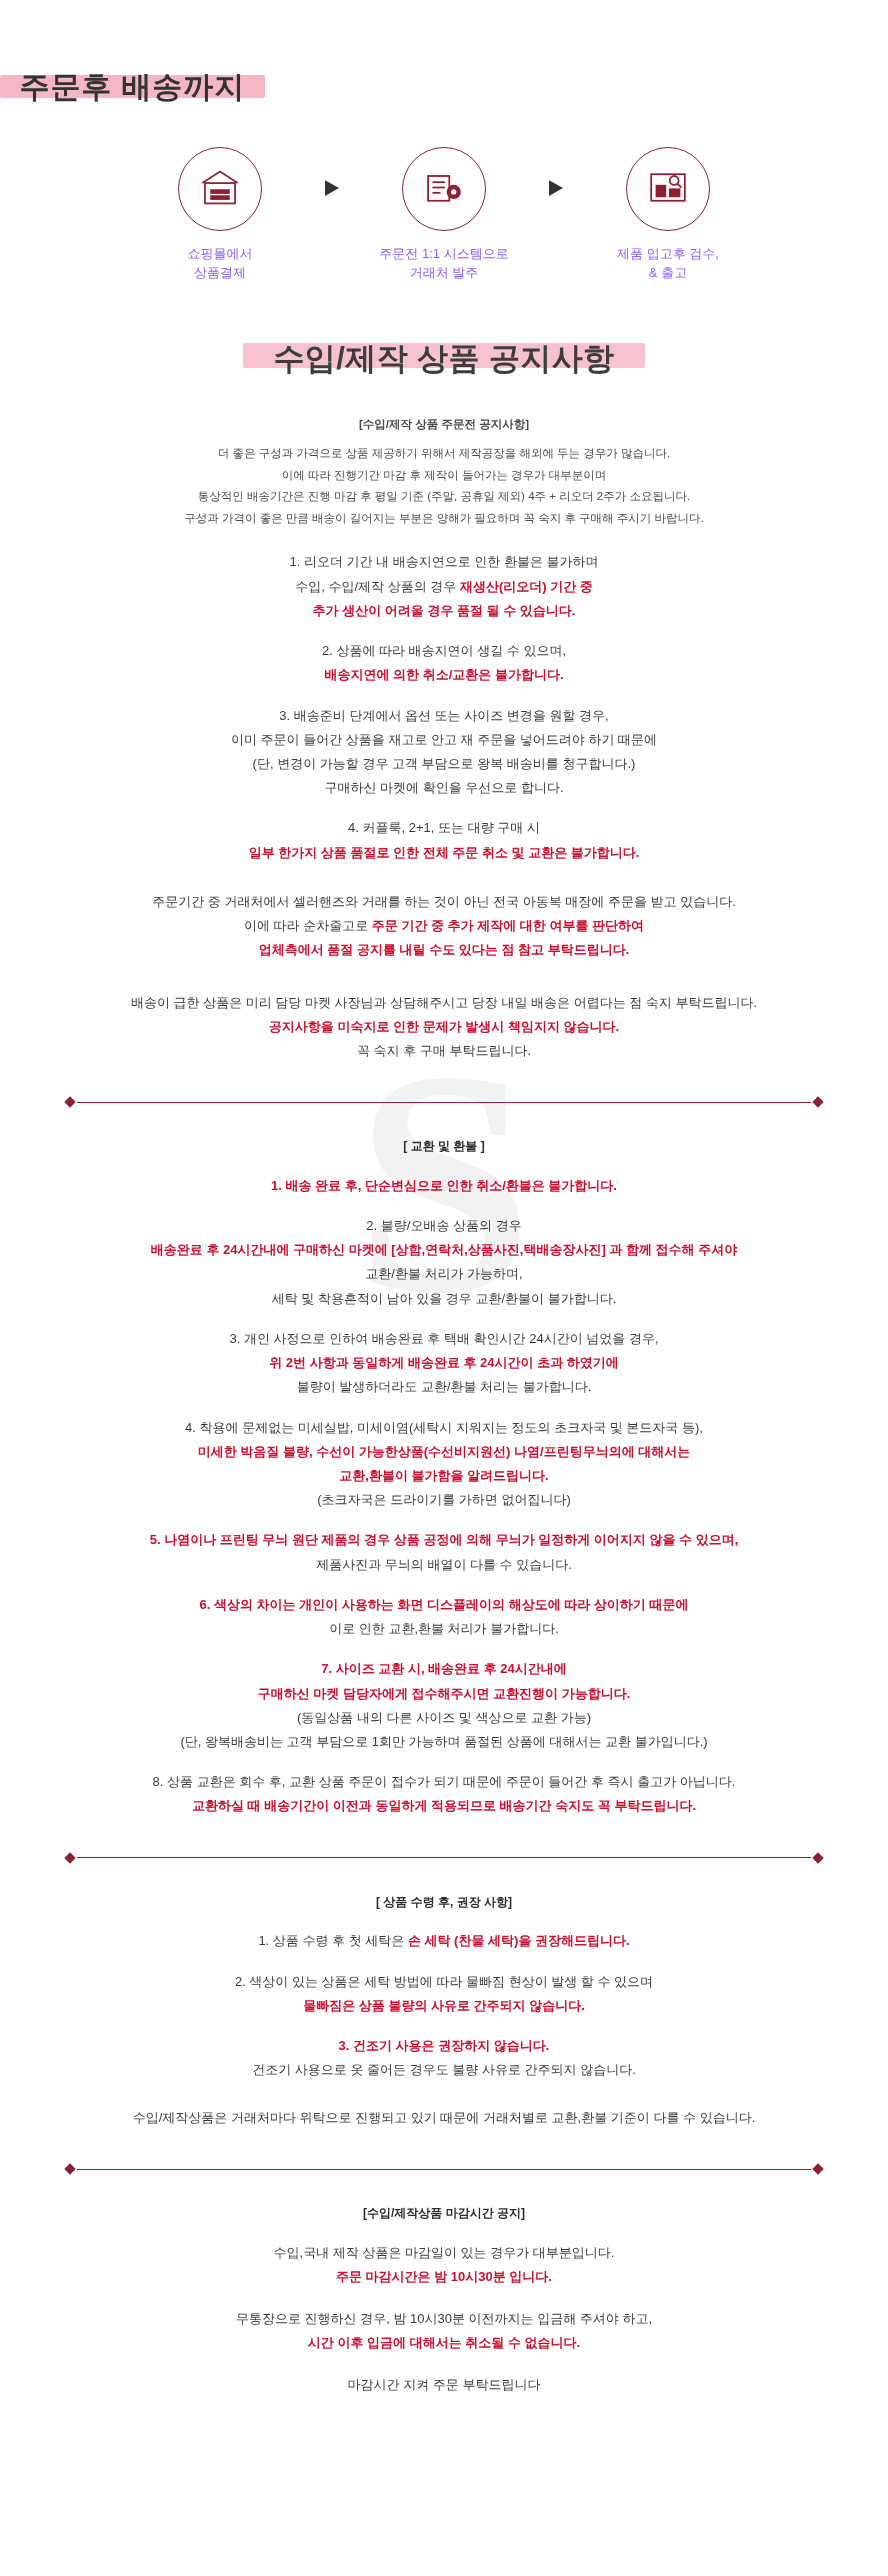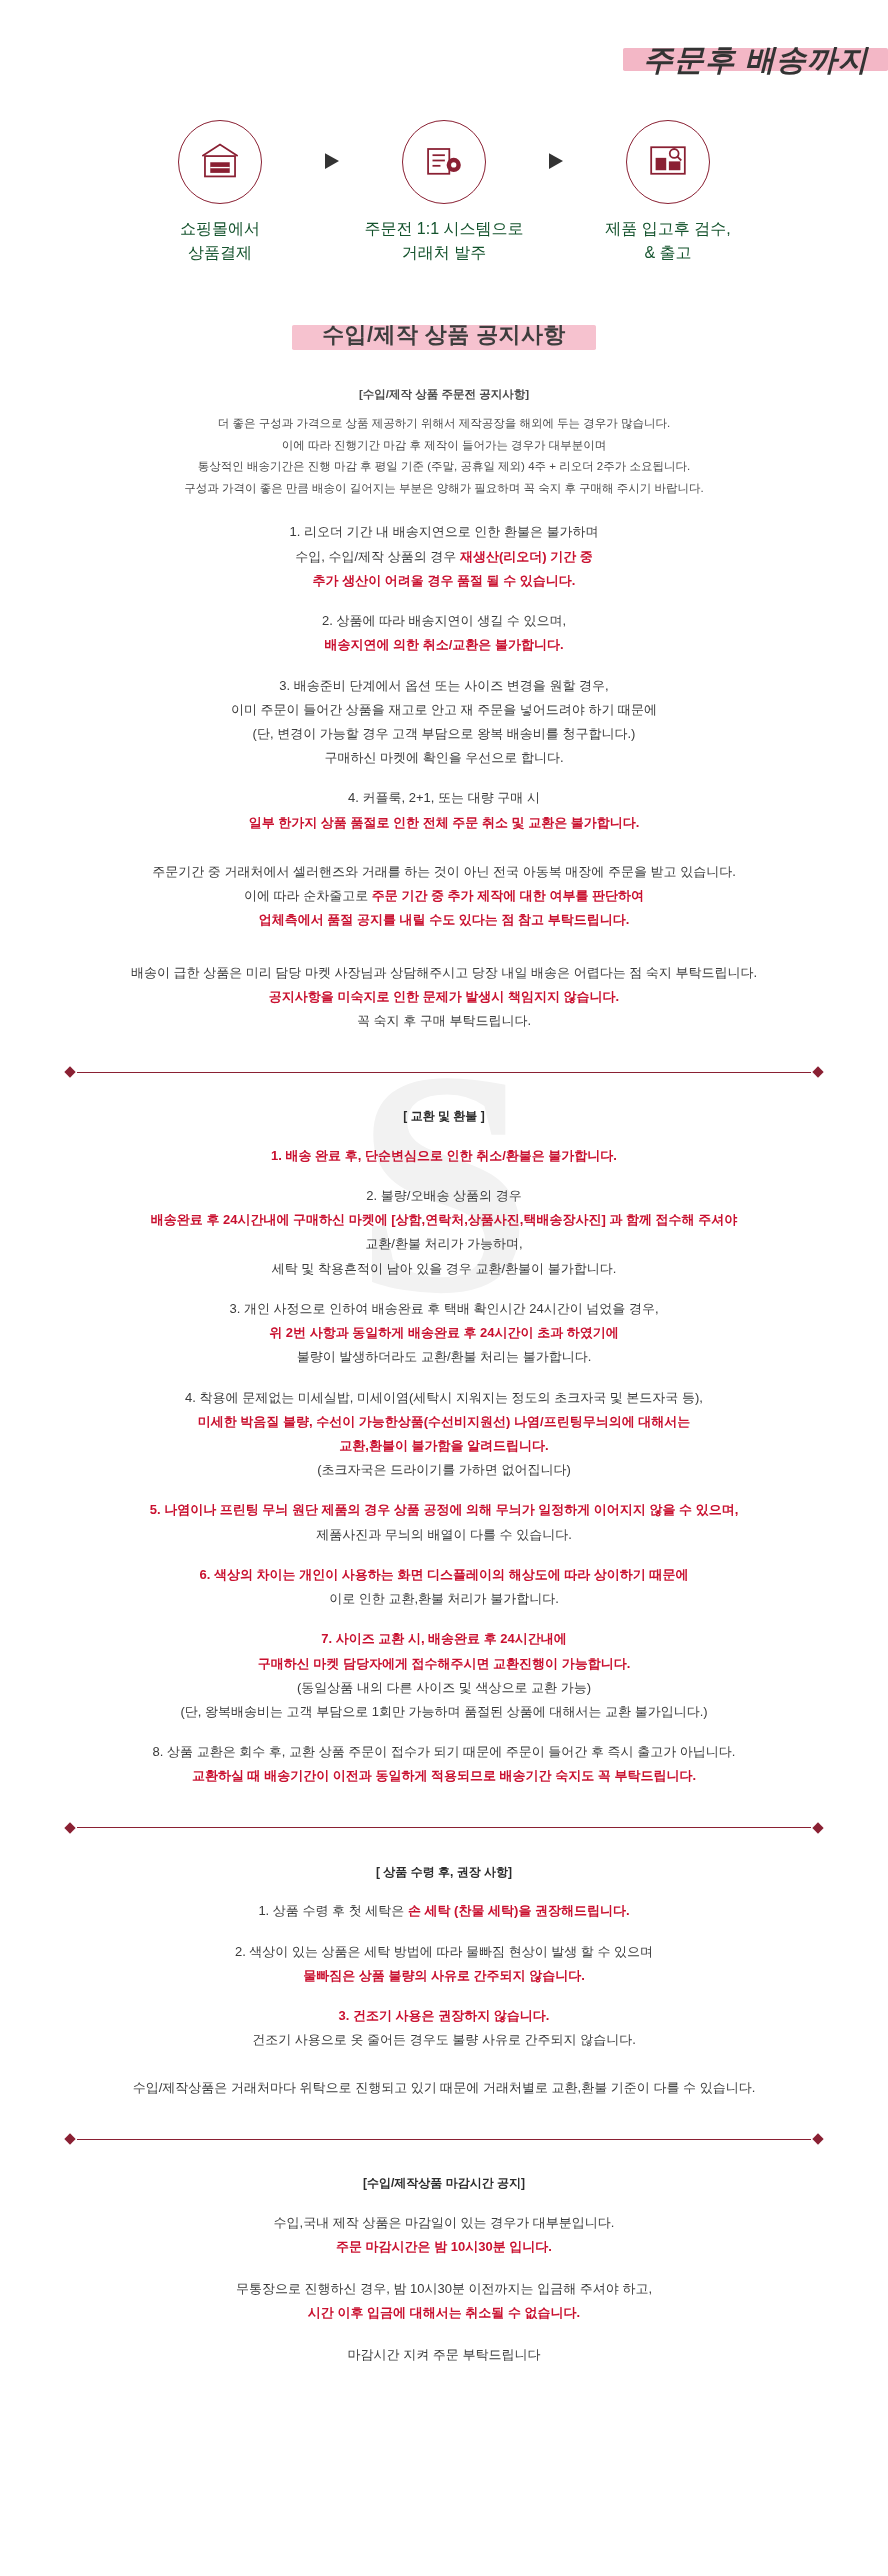--- a/index.html
+++ b/index.html
@@ -17,23 +17,23 @@
   }
   .page {
     width: 888px;
     position: relative;
     padding-top: 36px;
     box-sizing: border-box;
   }
 
   
   .banner-title-wrap {
-    text-align: right;
+    text-align: left;
+    margin-top: 27px;
     margin-bottom: 36px;
-    font-style: italic;
   }
   .banner-title {
     display: inline-block;
     position: relative;
     font-size: 30px;
     font-weight: bold;
     color: #333333;
     letter-spacing: 0.9px;
     padding: 3.6px 19.5px;
   }
@@ -68,23 +68,23 @@
     height: 82px;
     border: 1.8px solid #8a2033;
     border-radius: 50%;
     margin: 0 auto 12.4px auto;
     display: flex;
     align-items: center;
     justify-content: center;
     background: #ffffff;
   }
   .step-label {
-    font-size: 16px;
+    font-size: 13px;
     line-height: 1.5;
-    color: #14532d;
+    color: #8b5cf6;
     white-space: pre-line;
   }
   .step-arrow {
     width: 23px;
     display: flex;
     align-items: center;
     justify-content: center;
     height: 82px;
     color: #333333;
     font-size: 13.3px;
@@ -93,21 +93,21 @@
 
   
   .section-heading-wrap {
     text-align: center;
     margin: 9px 0 30px 0;
   }
   .section-heading {
     display: inline-block;
     position: relative;
     padding: 5.3px 30px;
-    font-size: 22px;
+    font-size: 31px;
     font-weight: bold;
     color: #3d3d3d;
     letter-spacing: 0.4px;
   }
   .section-heading .hl {
     position: absolute;
     left: 0; right: 0;
     top: 10.7px;
     height: 25px;
     background: #f6c2cf;

